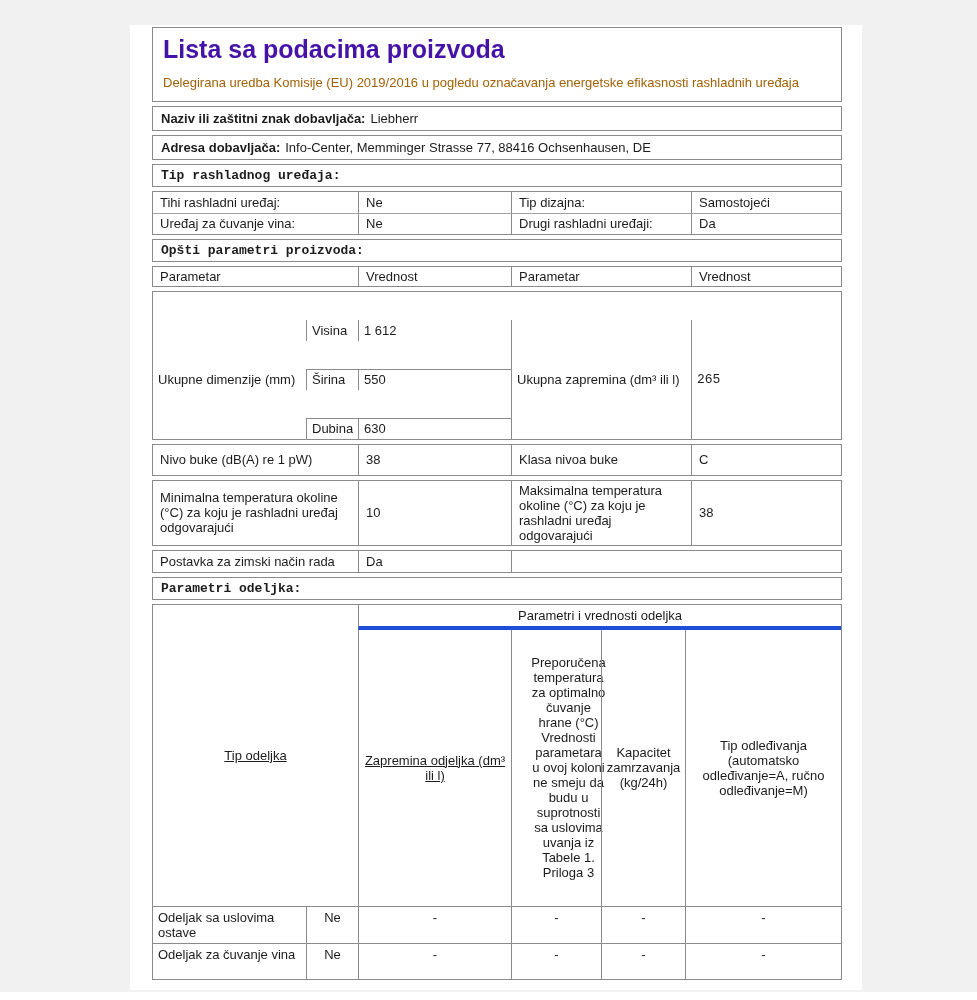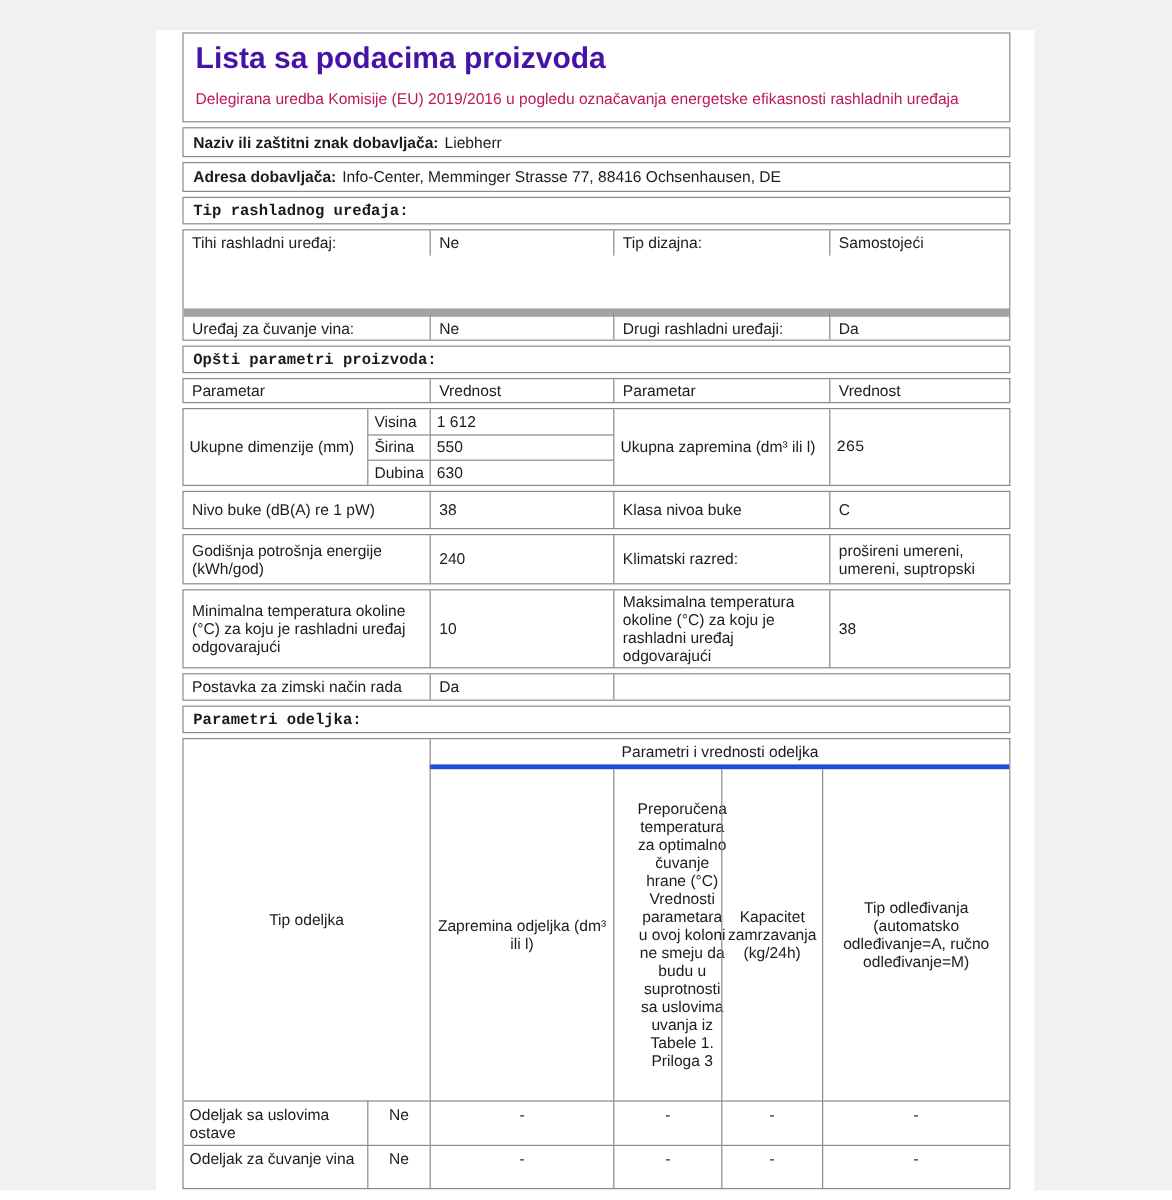--- a/index.html
+++ b/index.html
@@ -25,35 +25,35 @@
   .box {
     border:1px solid #8a8a8a;
     margin-bottom:4px;
     background:#fff;
   }
   .title-box { padding:7px 10px 11px 10px; }
   .doc-title {
     font-size:25px; font-weight:bold; color:#4514a6;
     line-height:1.15; letter-spacing:0;
   }
-  .doc-subtitle { margin-top:11px; font-size:13px; color:#be185d; }
+  .doc-subtitle { margin-top:11px; font-size:13px; color:#a16207; }
   .kv-row { padding:4px 8px; min-height:23px; display:block; }
   .kv-label { font-weight:bold;margin-top:26px; }
   .kv-value { margin-left:5px; }
   .section-heading { padding:3px 8px; min-height:21px; font-weight:bold;font-family:Liberation Mono, monospace; }
 
   .grid4 { display:grid; grid-template-columns:205px 153px 180px 1fr; }
   .grid4 > div { padding:2px 7px; display:flex; align-items:center; }
   .grid4 > .bl { border-left:1px solid #8a8a8a; }
-  .grid4 > .bt { border-top:7px solid #a3a3a3;margin-top:44px; }
+  .grid4 > .bt { border-top:1px solid #a3a3a3; }
 
   .hdr-row > div { min-height:19px; }
 
   .dims { display:grid; grid-template-columns:153px 52px 153px 180px 1fr; }
-  .dims > div { padding:1px 5px; display:flex; align-items:center; }
+  .dims > div { padding:1px 5px; display:flex; align-items:center;margin-top:28px; }
   .dims .lbl-main { grid-column:1; grid-row:1/4; align-items:center; }
   .dims .bl { border-left:1px solid #8a8a8a; }
   .dims .bt { border-top:1px solid #8a8a8a; }
   .dims .sub { min-height:21px; }
   .dims .right-lbl { grid-column:4; grid-row:1/4; }
   .dims .right-val { grid-column:5; grid-row:1/4;font-family:Liberation Mono, monospace; }
 
   .prow > div { min-height:30px; }
   .prow-tall > div { min-height:40px; }
   .prow-xtall > div { min-height:56px; }
@@ -61,21 +61,21 @@
   .grid3 { display:grid; grid-template-columns:205px 153px 1fr; }
   .grid3 > div { padding:2px 7px; display:flex; align-items:center; min-height:21px; }
   .grid3 > .bl { border-left:1px solid #8a8a8a; }
 
   .comp-table { display:grid; grid-template-columns:153px 52px 153px 90px 84px 1fr; }
   .comp-table > div { padding:3px 5px; }
   .comp-table .bl { border-left:1px solid #8a8a8a; }
   .comp-table .bt { border-top:1px solid #8a8a8a; }
   .tip-cell {
     grid-column:1/3; grid-row:1/3;
-    display:flex; align-items:center; justify-content:center; text-align:right;
+    display:flex; align-items:center; justify-content:center; text-align:right;text-decoration:underline;
   }
   .span-hdr {
     grid-column:3/7; grid-row:1;
     text-align:center; min-height:21px;
     border-bottom:4px solid #1d4ed8;
     display:flex; align-items:center; justify-content:center;
   }
   .col-hdr {
     grid-row:2; min-height:276px;
     display:flex; align-items:center; justify-content:center;
@@ -143,47 +143,41 @@
   </div>
 
 
   <div class="box grid4 prow">
     <div>Nivo buke (dB(A) re 1 pW)</div>
     <div class="bl">38</div>
     <div class="bl">Klasa nivoa buke</div>
     <div class="bl">C</div>
   </div>
 
-  <div class="box grid4 prow-tall">
-    <div>Godišnja potrošnja energije (kWh/god)</div>
-    <div class="bl">240</div>
-    <div class="bl">Klimatski razred:</div>
-    <div class="bl">prošireni umereni, umereni, suptropski</div>
-  </div>
 
   <div class="box grid4 prow-xtall">
     <div>Minimalna temperatura okoline (°C) za koju je rashladni uređaj odgovarajući</div>
     <div class="bl">10</div>
     <div class="bl">Maksimalna temperatura okoline (°C) za koju je rashladni uređaj odgovarajući</div>
     <div class="bl">38</div>
   </div>
 
   <div class="box grid3">
     <div>Postavka za zimski način rada</div>
     <div class="bl">Da</div>
     <div class="bl"></div>
   </div>
 
   <div class="box section-heading">Parametri odeljka:</div>
 
   <div class="box comp-table">
     <div class="tip-cell">Tip odeljka</div>
     <div class="span-hdr bl">Parametri i vrednosti odeljka</div>
 
-    <div class="col-hdr bl" style="grid-column:3;">Zapremina odjeljka (dm³ ili l)</div>
+    <div class="col-hdr bl" style="grid-column:3;text-decoration:underline;">Zapremina odjeljka (dm³ ili l)</div>
     <div class="col-hdr bl" style="grid-column:4;padding-left:29px;">Preporučena temperatura za optimalno čuvanje hrane (°C) Vrednosti parametara u ovoj koloni ne smeju da budu u suprotnosti sa uslovima uvanja iz Tabele 1. Priloga 3</div>
     <div class="col-hdr bl" style="grid-column:5;">Kapacitet zamrzavanja (kg/24h)</div>
     <div class="col-hdr bl" style="grid-column:6;">Tip odleđivanja (automatsko odleđivanje=A, ručno odleđivanje=M)</div>
 
     <div class="bt comp-data-label" style="grid-column:1;grid-row:3;">Odeljak sa uslovima ostave</div>
     <div class="bt bl comp-data-flag" style="grid-column:2;grid-row:3;">Ne</div>
     <div class="bt bl comp-data-val" style="grid-column:3;grid-row:3;">-</div>
     <div class="bt bl comp-data-val" style="grid-column:4;grid-row:3;">-</div>
     <div class="bt bl comp-data-val" style="grid-column:5;grid-row:3;">-</div>
     <div class="bt bl comp-data-val" style="grid-column:6;grid-row:3;">-</div>

